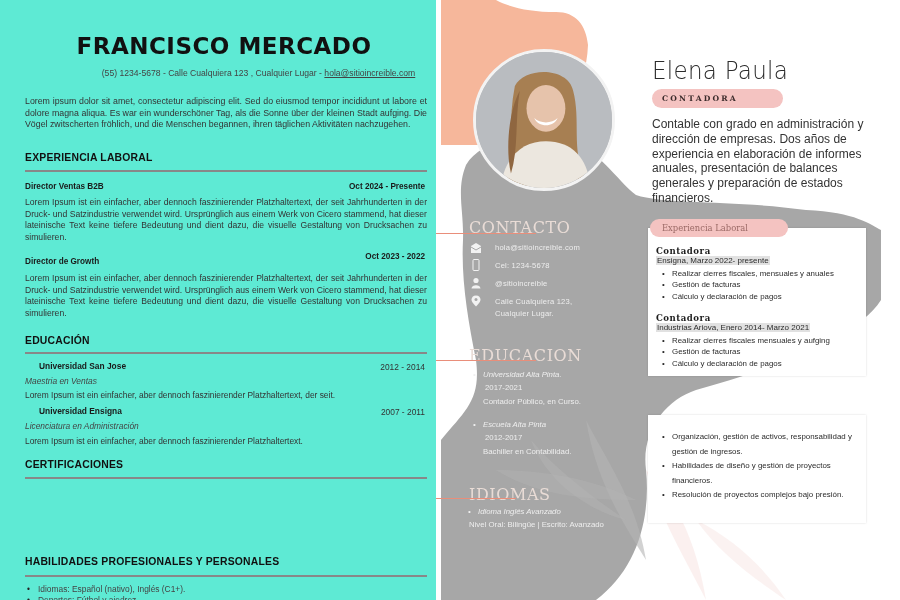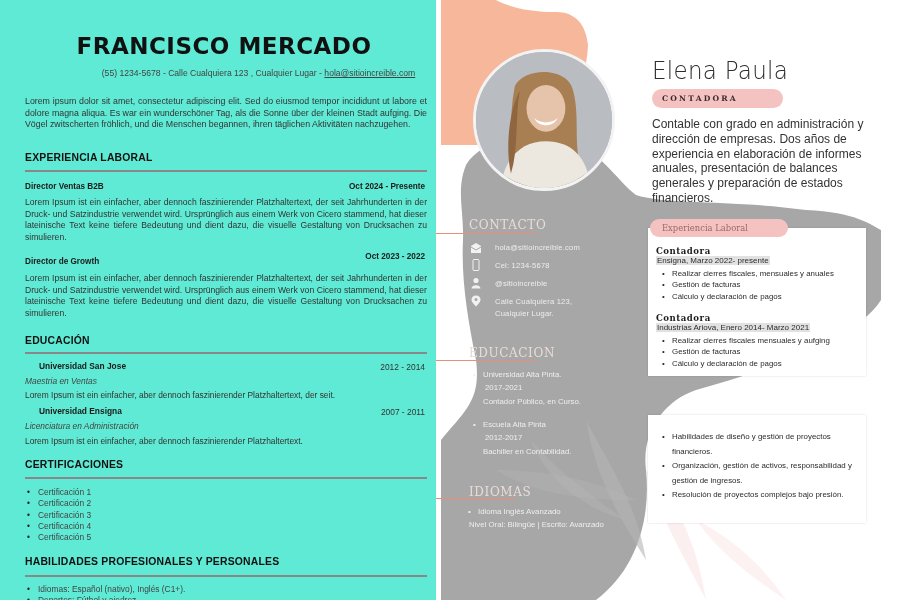--- a/index.html
+++ b/index.html
@@ -67,26 +67,26 @@
       font-family: "DejaVu Serif", serif; font-size: 7.6px; font-weight: bold;
       letter-spacing: 2.2px; color: #3a2a2a; padding-left: 10px; line-height: 19px;
     }
     .r-summary {
       position: absolute; left: 216px; top: 117px; width: 220px;
       font-size: 12px; line-height: 14.8px; color: #333;
     }
 
     .side-h {
       position: absolute; left: 33px; font-family: "DejaVu Serif", serif;
-      font-size: 12px; color: #e9dcd6; letter-spacing: 0.6px;
+      font-size: 16px; color: #e9dcd6; letter-spacing: 0.6px;
     }
     .side-rule { position: absolute; left: 0; height: 1px; background: #e98e7a; }
     .ci { position: absolute; left: 34px; width: 12px; height: 12px; }
     .ct { position: absolute; left: 59px; font-size: 7.6px; color: #eeeeee; line-height: 12px; letter-spacing: 0.2px; }
-    .side-bullets { position: absolute; left: 47px; list-style: none; }
+    .side-bullets { position: absolute; left: 47px; list-style: none; font-style: italic; }
     .side-bullets li { font-size: 7.8px; line-height: 14.3px; color: #eeeeee; position: relative; }
     .side-bullets li::before { content: "•"; position: absolute; left: -10px; color: #f0f0f0; }
     .side-line { position: absolute; font-size: 7.8px; color: #eeeeee; }
 
     .card {
       position: absolute; background: #ffffff; box-shadow: 0 0 2px rgba(0,0,0,0.15);
     }
     .pill {
       position: absolute; background: #f4c3c1; border-radius: 9px; height: 18px;
       font-family: "DejaVu Serif", serif; font-size: 8.4px; color: #9b6a66; line-height: 18px; padding-left: 12px;
@@ -129,27 +129,20 @@
   <div class="edu-degree" style="top:376px">Maestria en Ventas</div>
   <div class="edu-desc" style="top:390px">Lorem Ipsum ist ein einfacher, aber dennoch faszinierender Platzhaltertext, der seit.</div>
 
   <div class="edu-school" style="top:406px">Universidad Ensigna</div>
   <div class="edu-date" style="top:407px">2007 - 2011</div>
   <div class="edu-degree" style="top:421px">Licenciatura en Administración</div>
   <div class="edu-desc" style="top:436px">Lorem Ipsum ist ein einfacher, aber dennoch faszinierender Platzhaltertext.</div>
 
   <div class="sec-h" style="top:459px">CERTIFICACIONES</div>
   <div class="sec-rule" style="top:477px"></div>
-  <ul class="bullets" style="top:487px">
-    <li>Certificación 1</li>
-    <li>Certificación 2</li>
-    <li>Certificación 3</li>
-    <li>Certificación 4</li>
-    <li>Certificación  5</li>
-  </ul>
 
   <div class="sec-h" style="top:556px">HABILIDADES PROFESIONALES Y PERSONALES</div>
   <div class="sec-rule" style="top:575px"></div>
   <ul class="bullets" style="top:584px">
     <li>Idiomas: Español (nativo), Inglés (C1+).</li>
     <li>Deportes: Fútbol y ajedrez</li>
   </ul>
 </div>
 
 <div class="right">
@@ -242,17 +235,17 @@
   <div class="c-title" style="top:313px">Contadora</div>
   <div class="c-sub" style="top:323px">Industrias Ariova, Enero  2014- Marzo 2021</div>
   <ul class="c-bullets" style="top:335px">
     <li>Realizar cierres fiscales mensuales y aufging</li>
     <li>Gestión de facturas</li>
     <li>Cálculo y declaración de pagos</li>
   </ul>
 
   <div class="card" style="left:212px; top:415px; width:218px; height:108px"></div>
   <ul class="o-bullets" style="top:430px">
+    <li>Organización, gestión de activos, responsabilidad y gestión de ingresos.</li>
     <li>Habilidades de diseño y gestión de proyectos financieros.</li>
-    <li>Organización, gestión de activos, responsabilidad y gestión de ingresos.</li>
     <li>Resolución de proyectos complejos bajo presión.</li>
   </ul>
 </div>
 
 </body></html>

